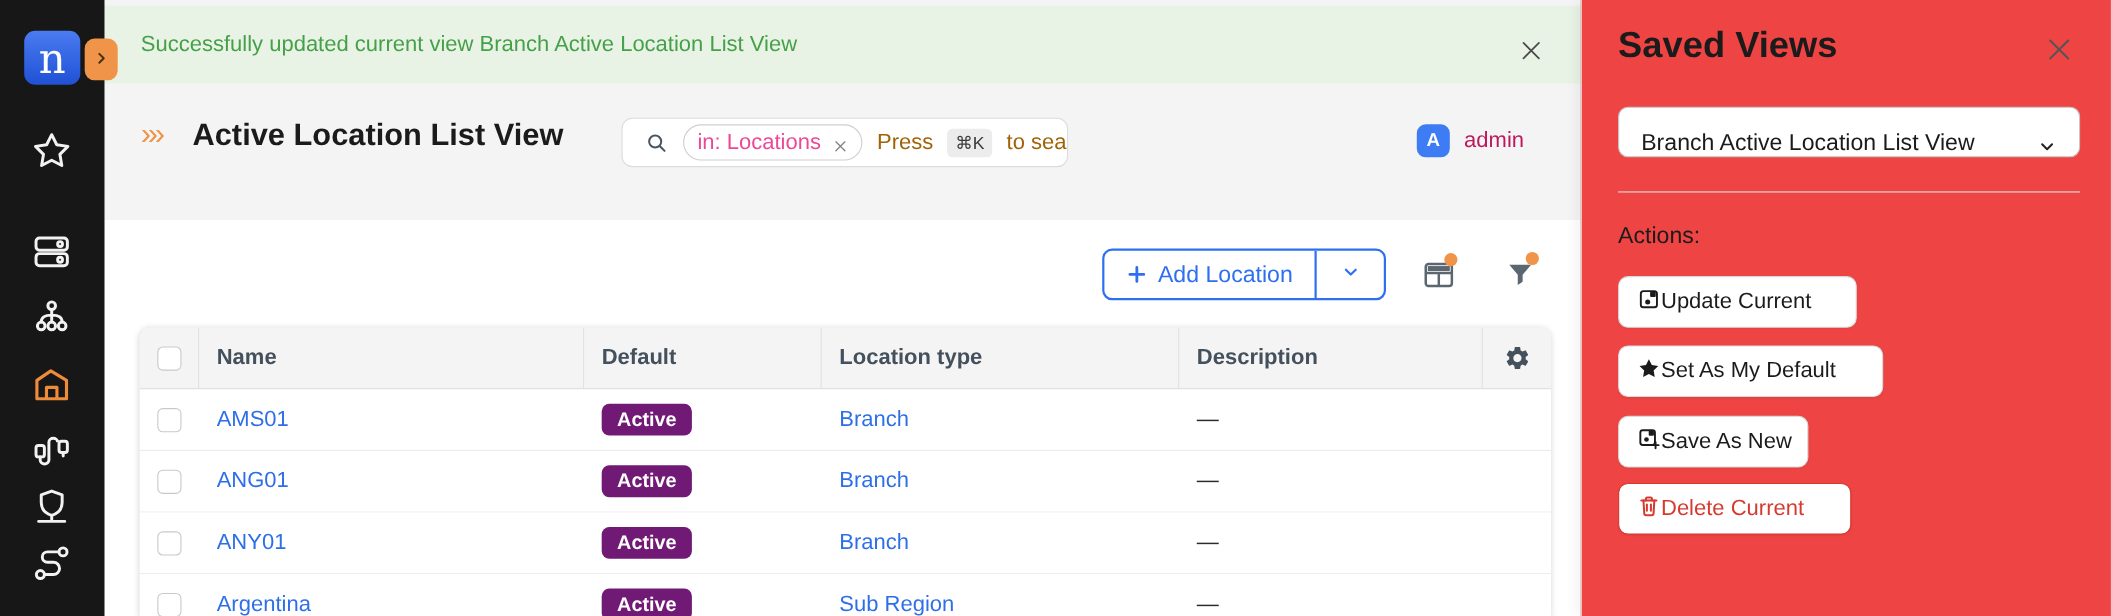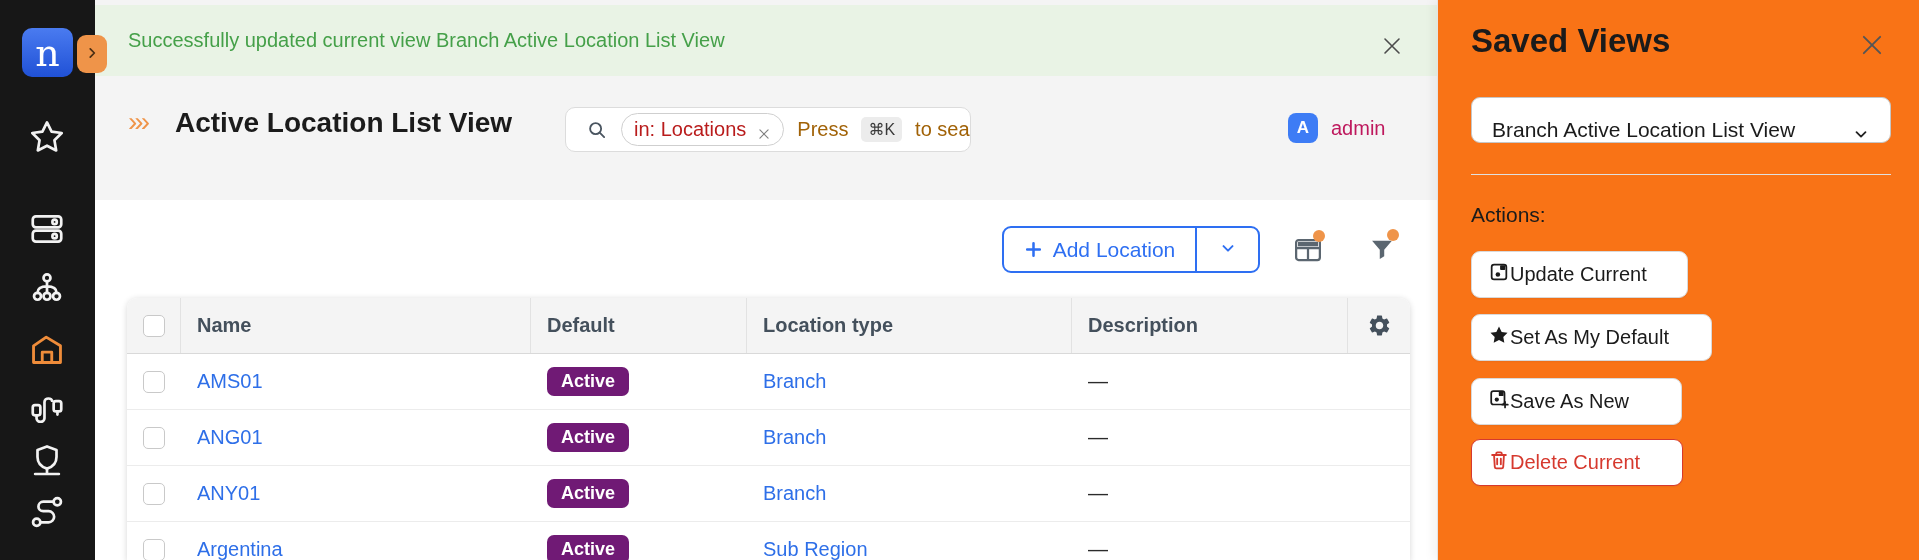--- a/index.html
+++ b/index.html
@@ -33,21 +33,21 @@
 
   .breadcrumb { position:absolute; left:33px; top:106px; font-size:28px; color:#ef9449; letter-spacing:-3px; }
   .page-title { position:absolute; left:80px; top:106px; font-size:28px; font-weight:700; color:#1b1b1b; line-height:34px; }
   .page-title div { white-space:nowrap; }
 
   .search { position:absolute; left:470px; top:107px; width:406px; height:45px; background:#fff;
     border:1px solid #dcdcdc; border-radius:10px; display:flex; align-items:center; gap:13px;
     padding-left:20px; overflow:hidden; cursor:text; }
   .search .mag { flex:0 0 auto; width:22px; height:22px; color:#4a5560; }
   .chip { flex:0 0 auto; display:flex; align-items:center; gap:11px; border:1px solid #cfcfcf; border-radius:17px;
-    height:33px; padding:0 12px; font-size:20px; color:#b91c1c; background:#fff; white-space:nowrap; }
+    height:33px; padding:0 12px; font-size:20px; color:#ec4899; background:#fff; white-space:nowrap; }
   .chip-x { width:14px; height:14px; color:#818181; cursor:pointer; }
   .press, .suffix { font-size:20px; color:#a16207; white-space:nowrap; }
   .kbd { background:#ececec; border-radius:5px; padding:3px 7px; font-size:16px; color:#3a3a3a; white-space:nowrap; }
 
   .userchip { position:absolute; left:1193px; top:113px; display:flex; align-items:center; gap:13px; cursor:pointer; }
   .avatar { width:30px; height:30px; border-radius:8px; background:#3d7cf5; color:#fff; font-size:17px;
     font-weight:700; display:grid; place-items:center; }
   .username { font-size:20px; color:#be185d; }
 
   .addbtn { position:absolute; left:907px; top:226px; width:258px; height:47px; background:#fff;
@@ -79,37 +79,37 @@
   .trow { display:flex; height:56px; border-bottom:1px solid #ececec; background:#fff; }
   .td { display:flex; align-items:center; padding-left:16px; font-size:20px; color:#2b2b2b; }
   .td.col-cb { padding-left:0; }
   .cb { width:22px; height:22px; border:1px solid #c9c9c9; border-radius:5px; background:#fff; cursor:pointer; }
   .link { color:#2e6fe8; cursor:pointer; text-decoration:none; }
   .badge { display:inline-block; background:#701a75; color:#fff; font-size:18px; font-weight:700;
     padding:4px 14px; border-radius:7px; line-height:1.2; }
   .gear { width:25px; height:25px; color:#44505c; cursor:pointer; }
 
   
-  .panel { position:absolute; left:1437px; top:0; width:482px; height:560px; background:#f97316;
+  .panel { position:absolute; left:1437px; top:0; width:482px; height:560px; background:#ef4444;
     border-left:1px solid #e4e4e4; box-shadow:-4px 0 10px rgba(0,0,0,.05); z-index:10; }
   .pv-title { position:absolute; left:33px; top:22px; font-size:33px; font-weight:700; color:#1b1b1b; }
   .pv-close { position:absolute; left:418px; top:30px; width:32px; height:32px; background:none; border:none; cursor:pointer; color:#555; }
   .pv-select { position:absolute; left:33px; top:97px; width:420px; height:46px; border:1.5px solid #c6c6c6;
     border-radius:9px; background:#fff; display:flex; align-items:flex-end; justify-content:space-between;
     padding:0 20px; font-size:21px; color:#1b1b1b; cursor:pointer; }
   .pv-select .car { width:18px; height:18px; color:#222; }
   .pv-divider { position:absolute; left:33px; top:174px; width:420px; height:1px; background:#e0e0e0; }
   .pv-actions { position:absolute; left:33px; top:203px; font-size:21px; color:#1b1b1b; }
   .pv-btn { position:absolute; left:33px; height:47px; border:1px solid #d9d9d9; border-radius:9px; background:#fff;
     display:flex; align-items:center; gap:0; padding:0 16px; font-size:20px; color:#1b1b1b;
     cursor:pointer; box-shadow:0 1px 2px rgba(0,0,0,.05); white-space:nowrap; }
   .pv-btn svg { flex:0 0 auto; width:22px; height:22px; }
   .btn-update  { top:251px; width:217px; }
   .btn-default { top:314px; width:241px; }
-  .btn-savenew { top:378px; width:211px; }
+  .btn-savenew { top:378px; width:173px; }
   .btn-delete  { top:439px; width:212px; border:1.5px solid #d6392e; color:#d6392e; }
 </style>
 </head>
 <body>
 
 <div class="screen">
 
   <aside class="sidebar">
     <div class="logo">
       <span>n</span>

